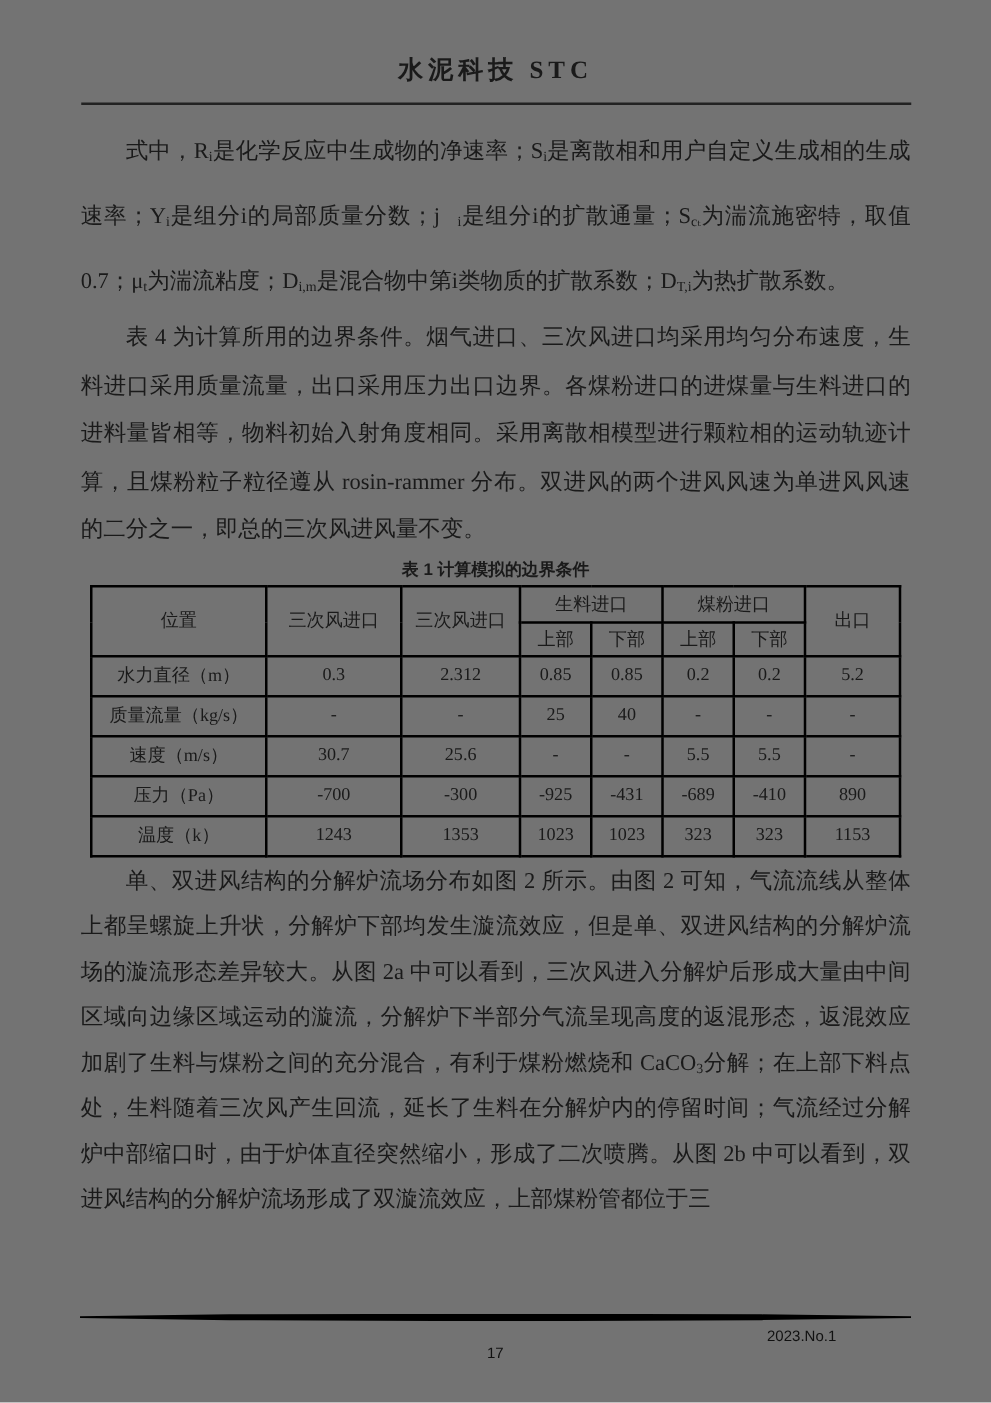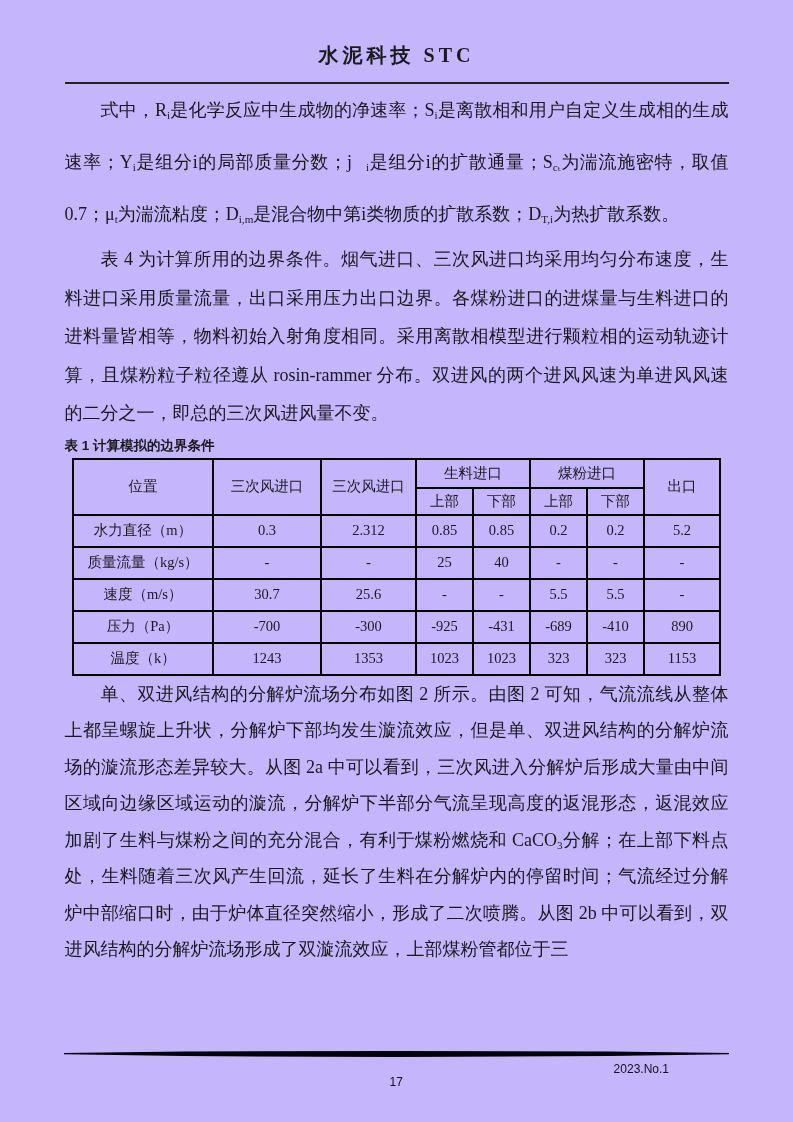--- a/index.html
+++ b/index.html
@@ -1,54 +1,54 @@
 <!DOCTYPE html>
 <html><head>
 <meta charset="utf-8">
 <style>
   html, body { margin: 0; padding: 0; background: #ffffff; }
   .page {
     position: relative;
     width: 793px;
     height: 1122px;
     margin: 0 auto;
-    background: #c4b5fd;
+    background: #737373;
     color: #1a1a1a;
     font-family: "Liberation Serif", "DejaVu Serif", serif;
     overflow: hidden;
     box-sizing: border-box;
   }
   
   .journal-title {
     padding-top: 42px;
     text-align: center;
     font-size: 20px;
     font-weight: bold;
     letter-spacing: 4px;
   }
   .header-rule {
     width: 664px;
     margin: 13px auto 0;
     border-top: 2px solid #222222;
   }
   
-  .body-col { width: 664px; margin: 0 auto; }
+  .body-col { width: 664px; margin: 0 auto; padding-top: 10px; }
   .para {
     margin: 0;
     font-size: 18px;
     line-height: 38.5px;
     text-align: justify;
     text-indent: 2em;
   }
   .para-formula { line-height: 52px; }
   sub { font-size: 0.62em; line-height: 0; vertical-align: -0.25em; }
   
   .table-caption {
     margin: 4px 0 3px;
-    text-align: left;
+    text-align: center;
     font-family: "Liberation Sans", "DejaVu Sans", sans-serif;
     font-weight: bold;
     font-size: 13.5px;
     line-height: 18px;
   }
   table.data-table {
     border-collapse: collapse;
     table-layout: fixed;
     margin: 0 auto;
     width: 647px;

